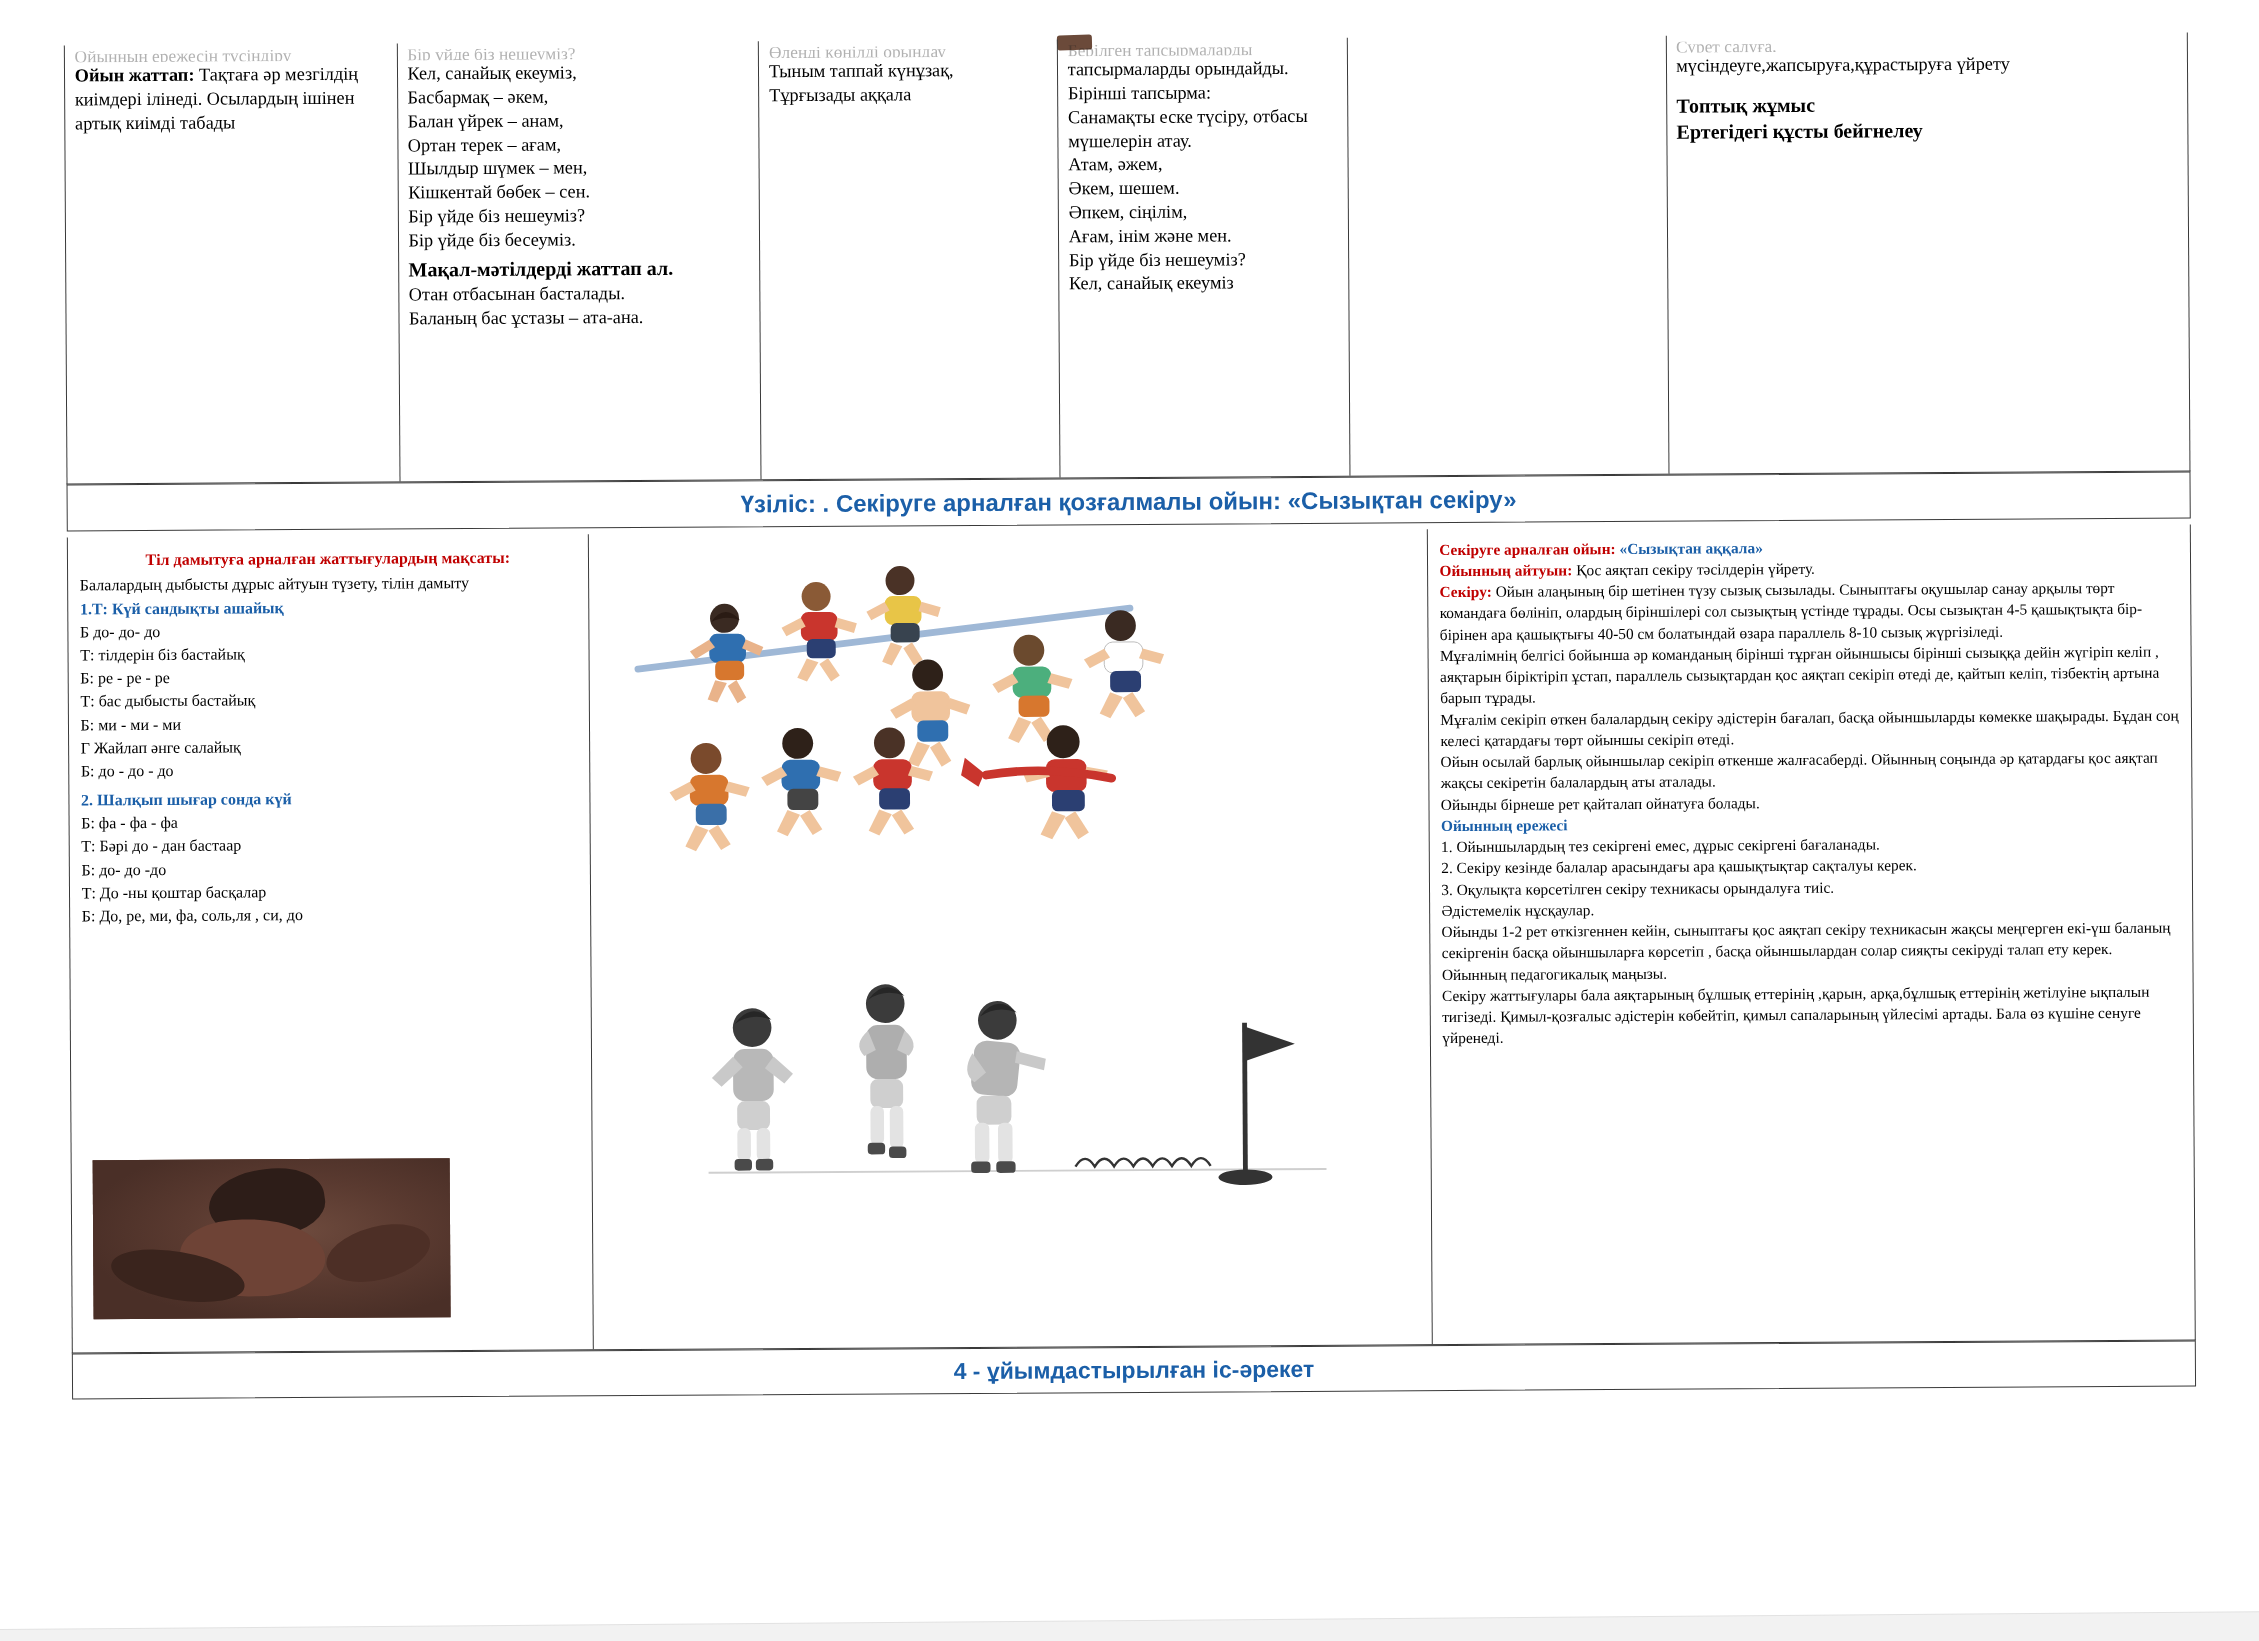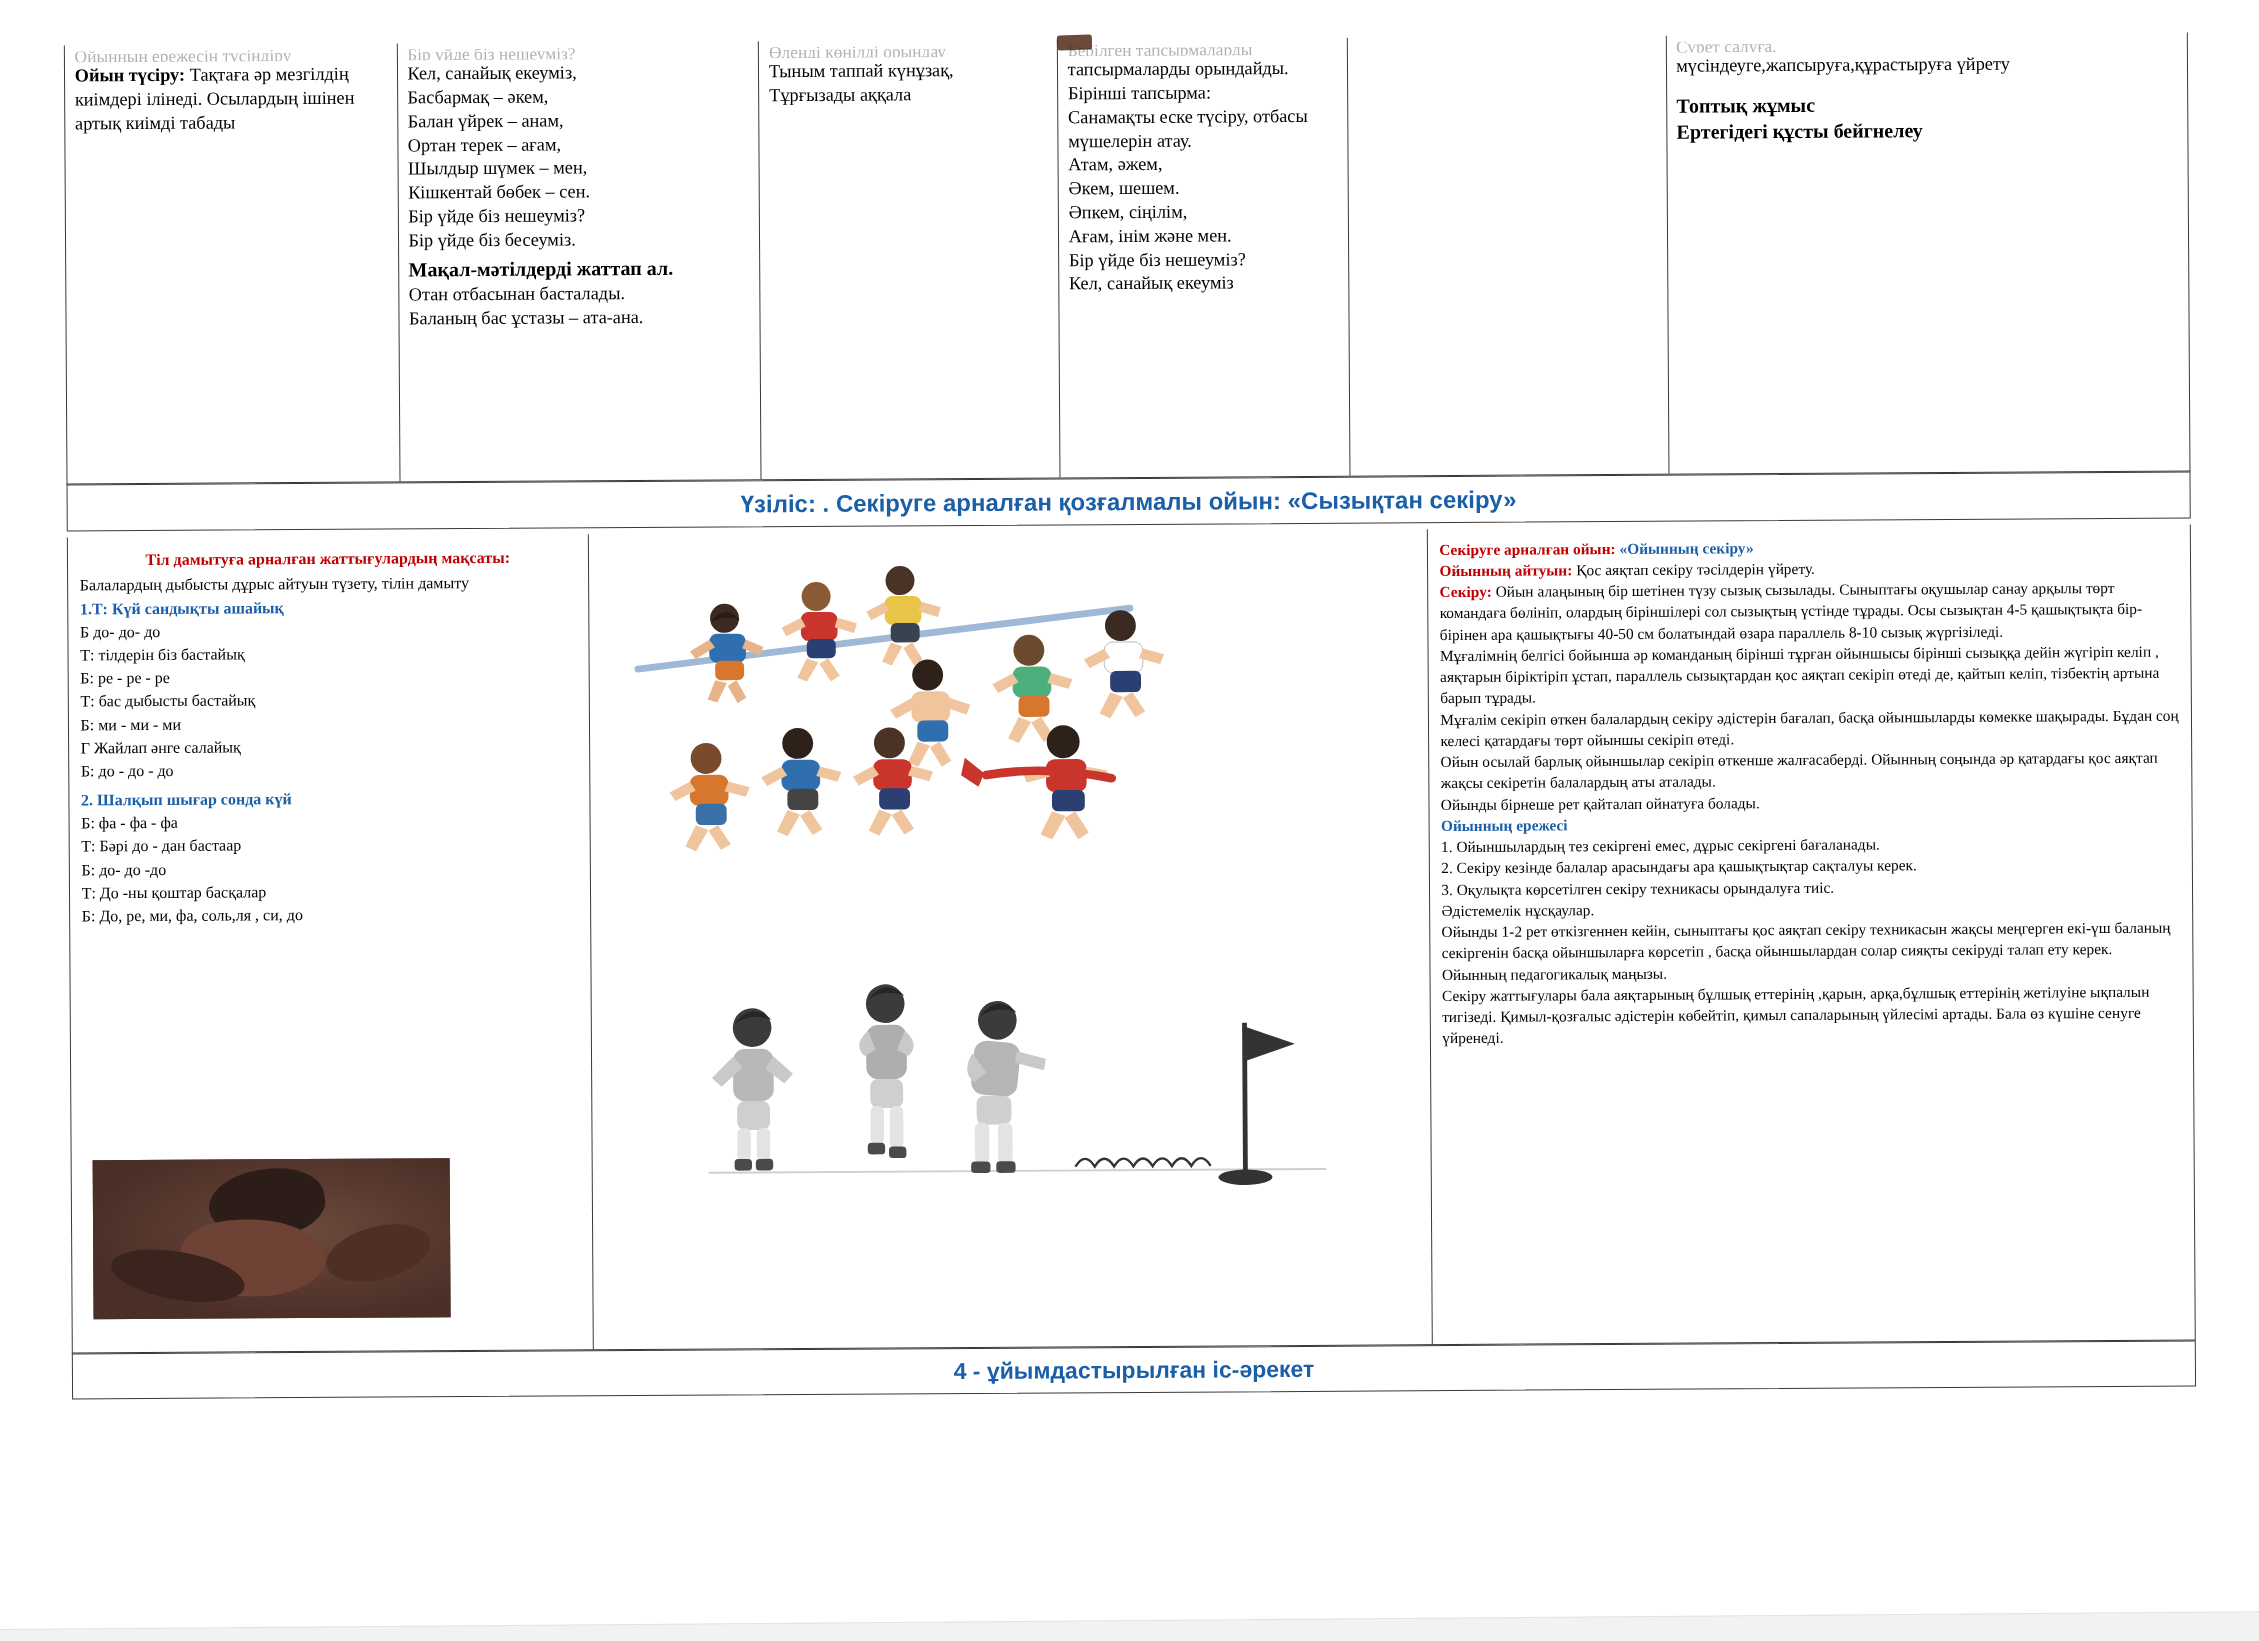--- a/index.html
+++ b/index.html
@@ -196,21 +196,21 @@
   <div class="sheet"></div>
   <div class="clip"></div>
 
   <div class="doc">
 
     <div class="top-table">
 
       <div class="top-col c1">
         <div class="cut-line">Ойынның ережесін түсіндіру</div>
         <p class="tl">
-          <span class="b">Ойын түсіру:</span><span> Тақтаға әр мезгілдің киімдері ілінеді. Осылардың ішінен артық киімді табады</span>
+          <span class="b">Ойын жаттап:</span><span> Тақтаға әр мезгілдің киімдері ілінеді. Осылардың ішінен артық киімді табады</span>
         </p>
       </div>
 
       <div class="top-col c2">
         <div class="cut-line">Бір үйде біз нешеуміз?</div>
         <p class="tl">Кел, санайық екеуміз,</p>
         <p class="tl">Басбармақ – әкем,</p>
         <p class="tl">Балан үйрек – анам,</p>
         <p class="tl">Ортан терек – ағам,</p>
         <p class="tl">Шылдыр шүмек – мен,</p>
@@ -436,21 +436,21 @@
 
           <line x1="676" y1="80" x2="676" y2="236" stroke="#333" stroke-width="5"></line>
           <path d="M676 84 l52 18 l-52 18z" fill="#333"></path>
           <ellipse cx="676" cy="240" rx="28" ry="8" fill="#333"></ellipse>
         </svg>
 
       </div>
 
       <div class="mid-col m3">
         <p class="txt">
-          <span class="red">Секіруге арналған ойын:</span><span class="blue"> «Ойынның секіру»</span>
+          <span class="red">Секіруге арналған ойын:</span><span class="blue"> «Сызықтан аққала»</span>
         </p>
         <p class="txt">
           <span class="red">Ойынның айтуын:</span><span> Қос аяқтап секіру тәсілдерін үйрету.</span>
         </p>
         <p class="txt">
           <span class="red">Секіру:</span><span> Ойын алаңының бір шетінен түзу сызық сызылады. Сыныптағы оқушылар санау арқылы төрт командаға бөлініп, олардың біріншілері сол сызықтың үстінде тұрады. Осы сызықтан 4-5 қашықтықта бір-бірінен ара қашықтығы 40-50 см болатындай өзара параллель 8-10 сызық жүргізіледі.</span>
         </p>
         <p class="txt">Мұғалімнің белгісі бойынша әр команданың бірінші тұрған ойыншысы бірінші сызыққа дейін жүгіріп келіп , аяқтарын біріктіріп ұстап, параллель сызықтардан қос аяқтап секіріп өтеді де, қайтып келіп, тізбектің артына барып тұрады.</p>
         <p class="txt">Мұғалім секіріп өткен балалардың секіру әдістерін бағалап, басқа ойыншыларды көмекке шақырады. Бұдан соң келесі қатардағы төрт ойыншы секіріп өтеді.</p>
         <p class="txt">Ойын осылай барлық ойыншылар секіріп өткенше жалғасаберді. Ойынның соңында әр қатардағы қос аяқтап жақсы секіретін балалардың аты аталады.</p>

